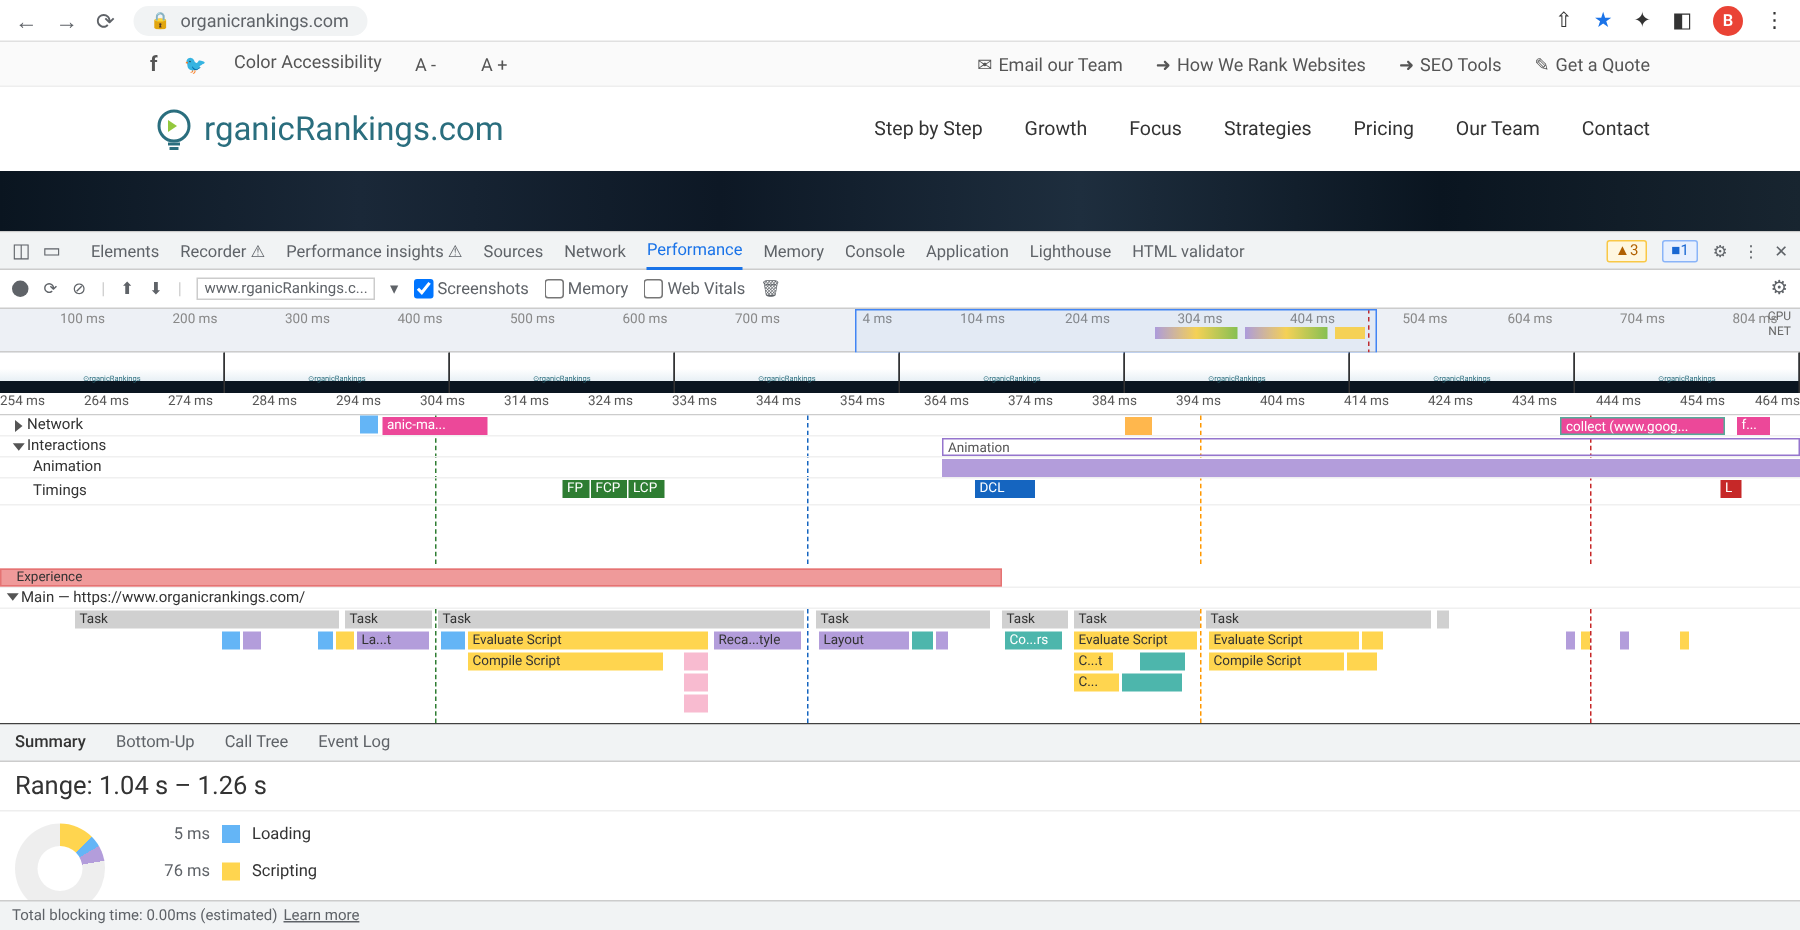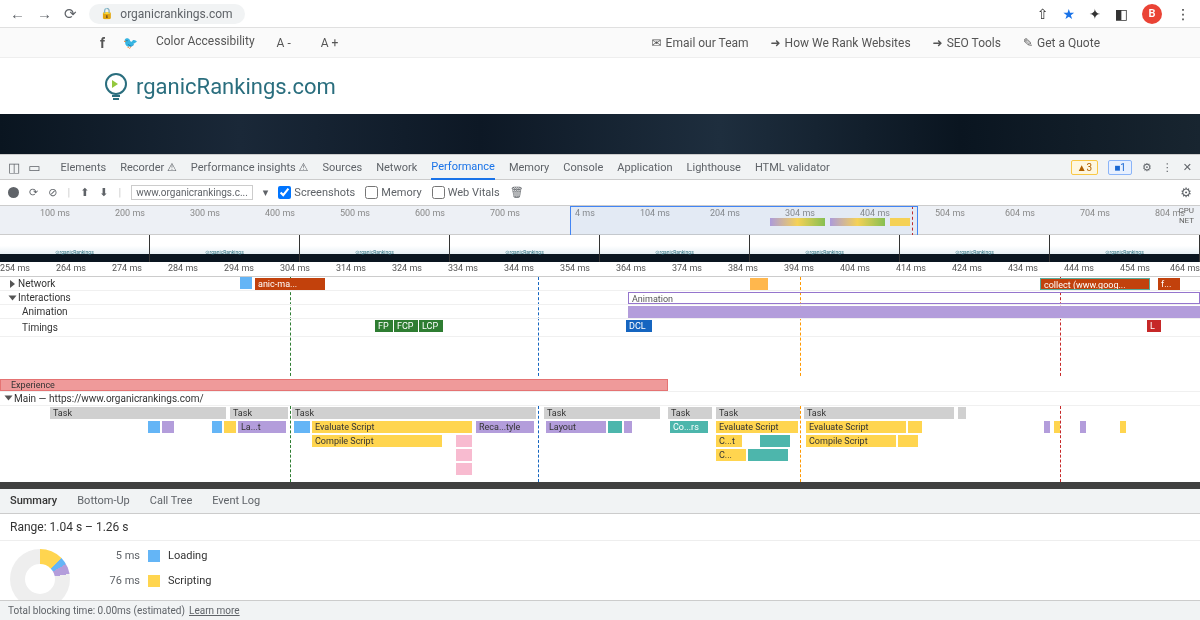--- a/index.html
+++ b/index.html
@@ -47,46 +47,46 @@
 .thumb-logo{position:absolute;top:14px;left:50%;transform:translateX(-50%);font-size:5px;color:#2a6e7e;white-space:nowrap}
 .ruler{height:16px;border-bottom:1px solid #ccc;position:relative;font-size:9px;color:#555;background:#fff}
 .ruler-tick{position:absolute;top:1px}
 .tracks{position:relative;background:#fff}
 .track-row{height:14px;border-bottom:1px solid #f0f0f0;display:flex;align-items:center;font-size:10px;position:relative}
 .track-label{width:90px;padding-left:10px;color:#333;display:flex;align-items:center;gap:3px}
 .track-content{flex:1;position:relative;height:100%}
 .arrow{width:0;height:0;border-top:4px solid transparent;border-bottom:4px solid transparent;border-left:5px solid #555;display:inline-block}
 .arrow.down{transform:rotate(90deg)}
 .bar{position:absolute;height:12px;top:1px;font-size:9px;padding:0 3px;overflow:hidden;white-space:nowrap;line-height:12px}
-.bar.green{background:#c2410c;color:#fff}
+.bar.green{background:#ec4899;color:#fff}
 .bar.purple{background:#b39ddb;color:#333}
 .bar.yellow{background:#ffd54f;color:#333}
 .bar.blue{background:#64b5f6;color:#fff}
 .bar.orange{background:#ffb74d;color:#333}
 .bar.teal{background:#4db6ac;color:#fff}
 .bar.gray{background:#d0d0d0;color:#333}
 .bar.dgreen{background:#2e7d32;color:#fff}
 .bar.dblue{background:#1565c0;color:#fff}
 .bar.dred{background:#c62828;color:#fff}
 .bar.pink{background:#f8bbd0}
 .marker{position:absolute;top:0;bottom:0;width:0;border-left:1px dashed}
 .marker.blue{border-color:#1565c0}
 .marker.green{border-color:#2e7d32}
 .marker.orange{border-color:#ff9800}
 .marker.red{border-color:#c62828}
 .experience-row{height:14px;background:#fff;border-bottom:1px solid #f0f0f0;position:relative}
 .exp-bar{position:absolute;left:0;width:668px;height:12px;top:1px;background:#ef9a9a;border:1px solid #e57373;font-size:9px;padding-left:10px;line-height:11px}
-.main-section{border-bottom:7px solid #404040}
+.main-section{border-bottom:1px solid #404040}
 .main-header{height:14px;font-size:10px;padding-left:6px;display:flex;align-items:center;gap:3px;border-bottom:1px solid #f0f0f0}
 .flame{position:relative;height:76px;background:#fff;overflow:hidden}
 .flame-row{position:absolute;left:0;right:0;height:13px}
 .sub-tabs{height:26px;border-bottom:1px solid #ccc;display:flex;align-items:center;gap:20px;padding:0 10px;font-size:11px;background:#f1f3f4}
 .sub-tab{cursor:pointer;color:#5f6368}
 .sub-tab.active{color:#333;font-weight:500}
-.range-row{padding:6px 10px;font-size:12px;color:#333;border-bottom:1px solid #eee}
+.range-row{padding:6px 10px;font-size:17px;color:#333;border-bottom:1px solid #eee}
 .summary-body{display:flex;padding:8px 10px;gap:30px}
 .donut{width:60px;height:60px;border-radius:50%;background:conic-gradient(#ffd54f 0deg 45deg,#64b5f6 45deg 60deg,#b39ddb 60deg 80deg,#eee 80deg 360deg);position:relative}
 .donut::after{content:"";position:absolute;inset:15px;background:#fff;border-radius:50%}
 .legend{display:flex;flex-direction:column;gap:12px;font-size:11px}
 .legend-row{display:flex;align-items:center;gap:8px}
 .legend-ms{width:40px;text-align:right;color:#5f6368}
 .legend-swatch{width:12px;height:12px}
 .footer-bar{position:absolute;bottom:0;left:0;right:0;height:20px;background:#f1f3f4;border-top:1px solid #ccc;font-size:10px;color:#5f6368;display:flex;align-items:center;padding:0 8px}
 .footer-bar a{color:#5f6368;text-decoration:underline;margin-left:4px}
 .ribbon{position:absolute;left:150px;top:0;width:12px;height:12px;background:#64b5f6}
@@ -131,20 +131,29 @@
 
 <div class="site-header">
   <div class="logo">
     <svg class="logo-svg" viewBox="0 0 32 32">
       <circle cx="16" cy="14" r="10" fill="none" stroke="#2a6e7e" stroke-width="2"></circle>
       <path d="M12 10 L18 14 L12 18 Z" fill="#93c83d"></path>
       <line x1="12" y1="26" x2="20" y2="26" stroke="#2a6e7e" stroke-width="2"></line>
       <line x1="13" y1="29" x2="19" y2="29" stroke="#2a6e7e" stroke-width="2"></line>
     </svg>
     <span class="logo-text">rganicRankings.com</span>
+  </div>
+  <div class="nav">
+    <span class="nav-item">Step by Step</span>
+    <span class="nav-item">Growth</span>
+    <span class="nav-item">Focus</span>
+    <span class="nav-item">Strategies</span>
+    <span class="nav-item">Pricing</span>
+    <span class="nav-item">Our Team</span>
+    <span class="nav-item">Contact</span>
   </div>
 </div>
 
 <div class="hero-band"></div>
 
 <div class="devtools">
   <div class="dt-tabs">
     <div class="dt-tab-icons">
       <span>◫</span>
       <span>▭</span>
@@ -170,21 +179,21 @@
   </div>
 
   <div class="dt-toolbar">
     <span class="record-dot"></span>
     <span>⟳</span>
     <span>⊘</span>
     <span style="color:#ccc">|</span>
     <span>⬆</span>
     <span>⬇</span>
     <span style="color:#ccc">|</span>
-    <span class="url-select">www.organicrankings.c...</span>
+    <span class="url-select">www.rganicRankings.c...</span>
     <span>▾</span>
     <label class="cb">
         <input type="checkbox" checked="" style="">
         <span>Screenshots</span>
       </label>
     <label class="cb">
         <input type="checkbox" style="">
         <span>Memory</span>
       </label>
     <label class="cb">
@@ -314,21 +323,21 @@
       </div>
     </div>
     <div class="track-row" style="height:18px">
       <div class="track-label" style="padding-left:22px">
           <span>Timings</span>
         </div>
       <div class="track-content">
         <div class="bar dgreen" style="left:285px;width:18px">FP</div>
         <div class="bar dgreen" style="left:304px;width:24px">FCP</div>
         <div class="bar dgreen" style="left:329px;width:24px">LCP</div>
-        <div class="bar dblue" style="left:536px;width:26px">DCL</div>
+        <div class="bar dblue" style="left:560px;width:40px">DCL</div>
         <div class="bar dred" style="left:1057px;width:14px">L</div>
       </div>
     </div>
     <div style="height:14px"></div>
   </div>
 
   <div class="experience-row">
     <div class="exp-bar">Experience</div>
   </div>
 

